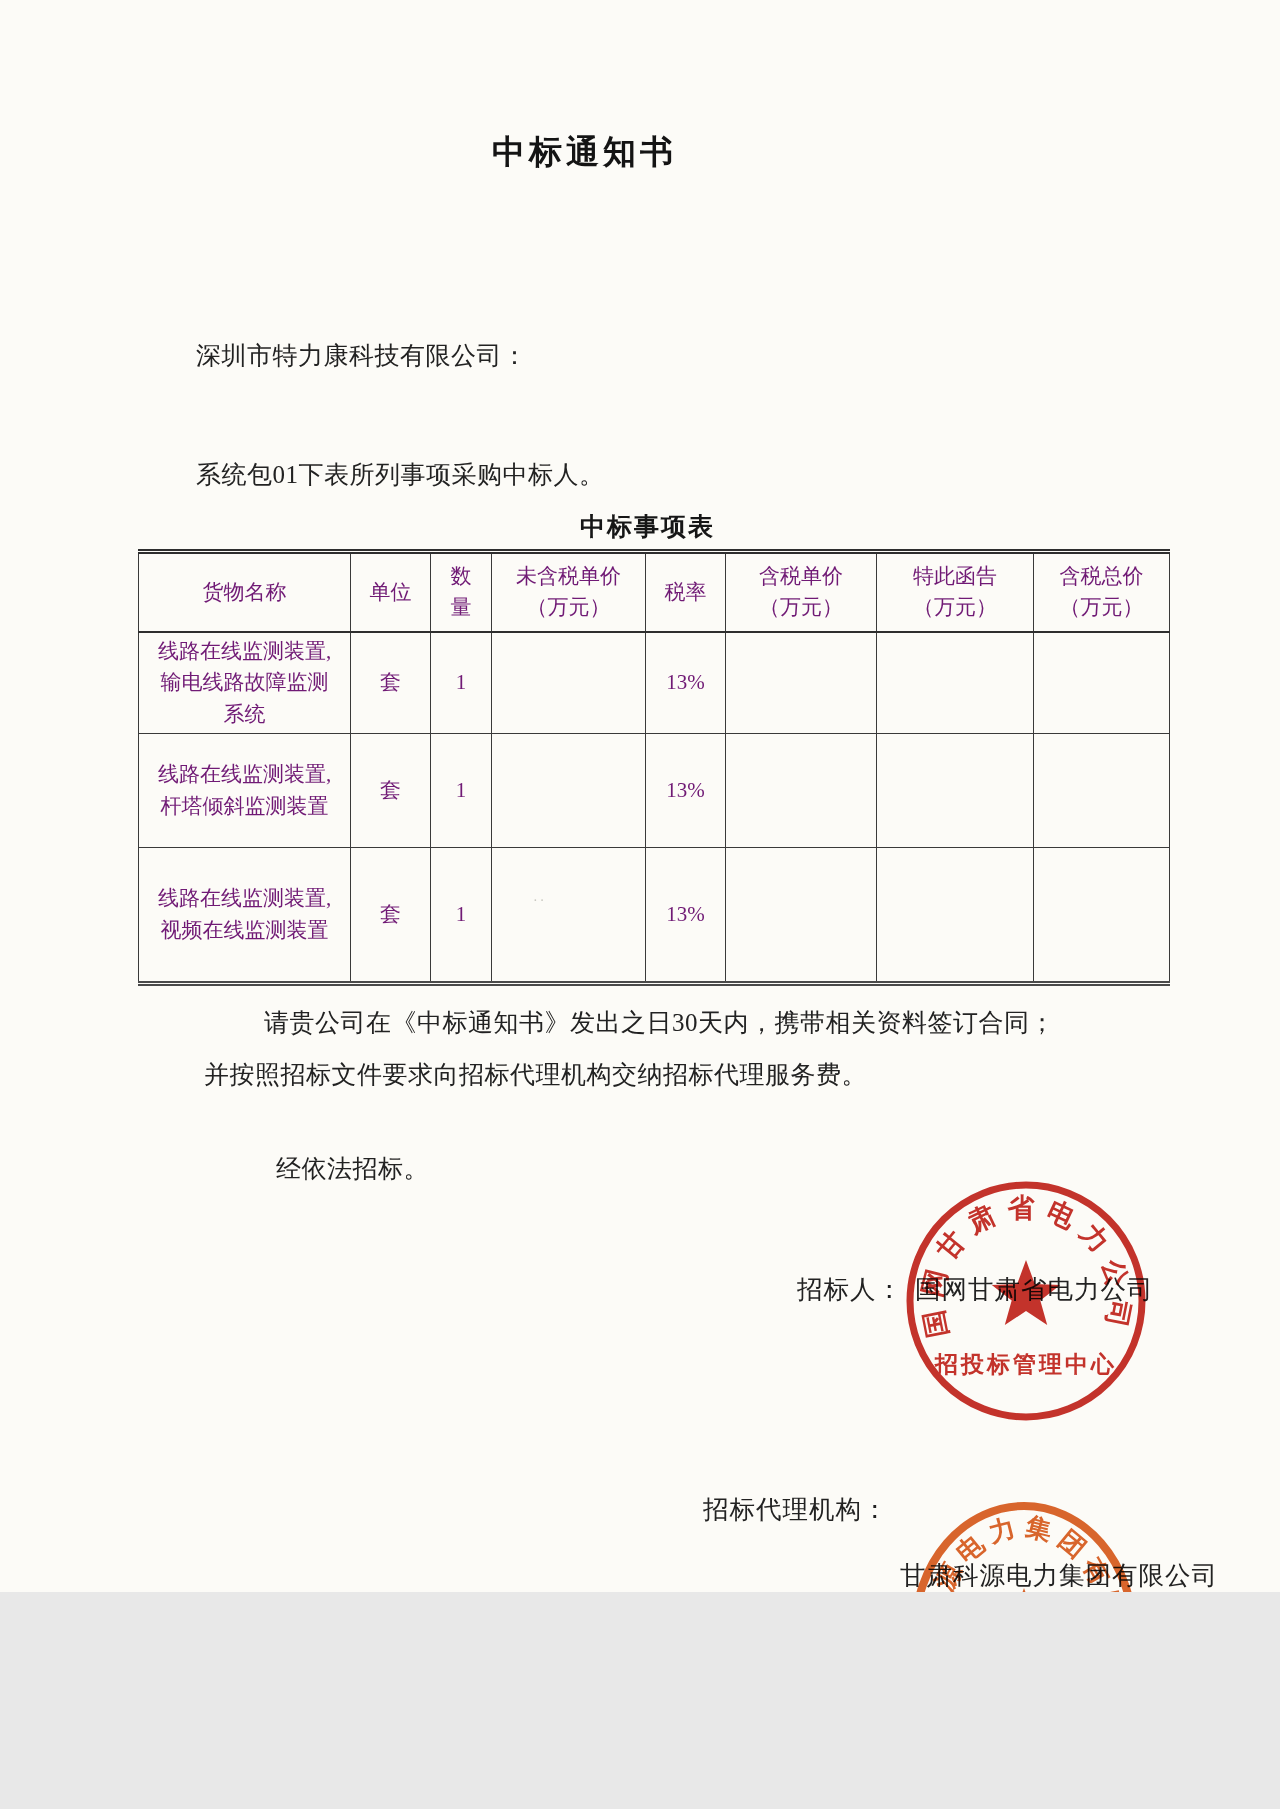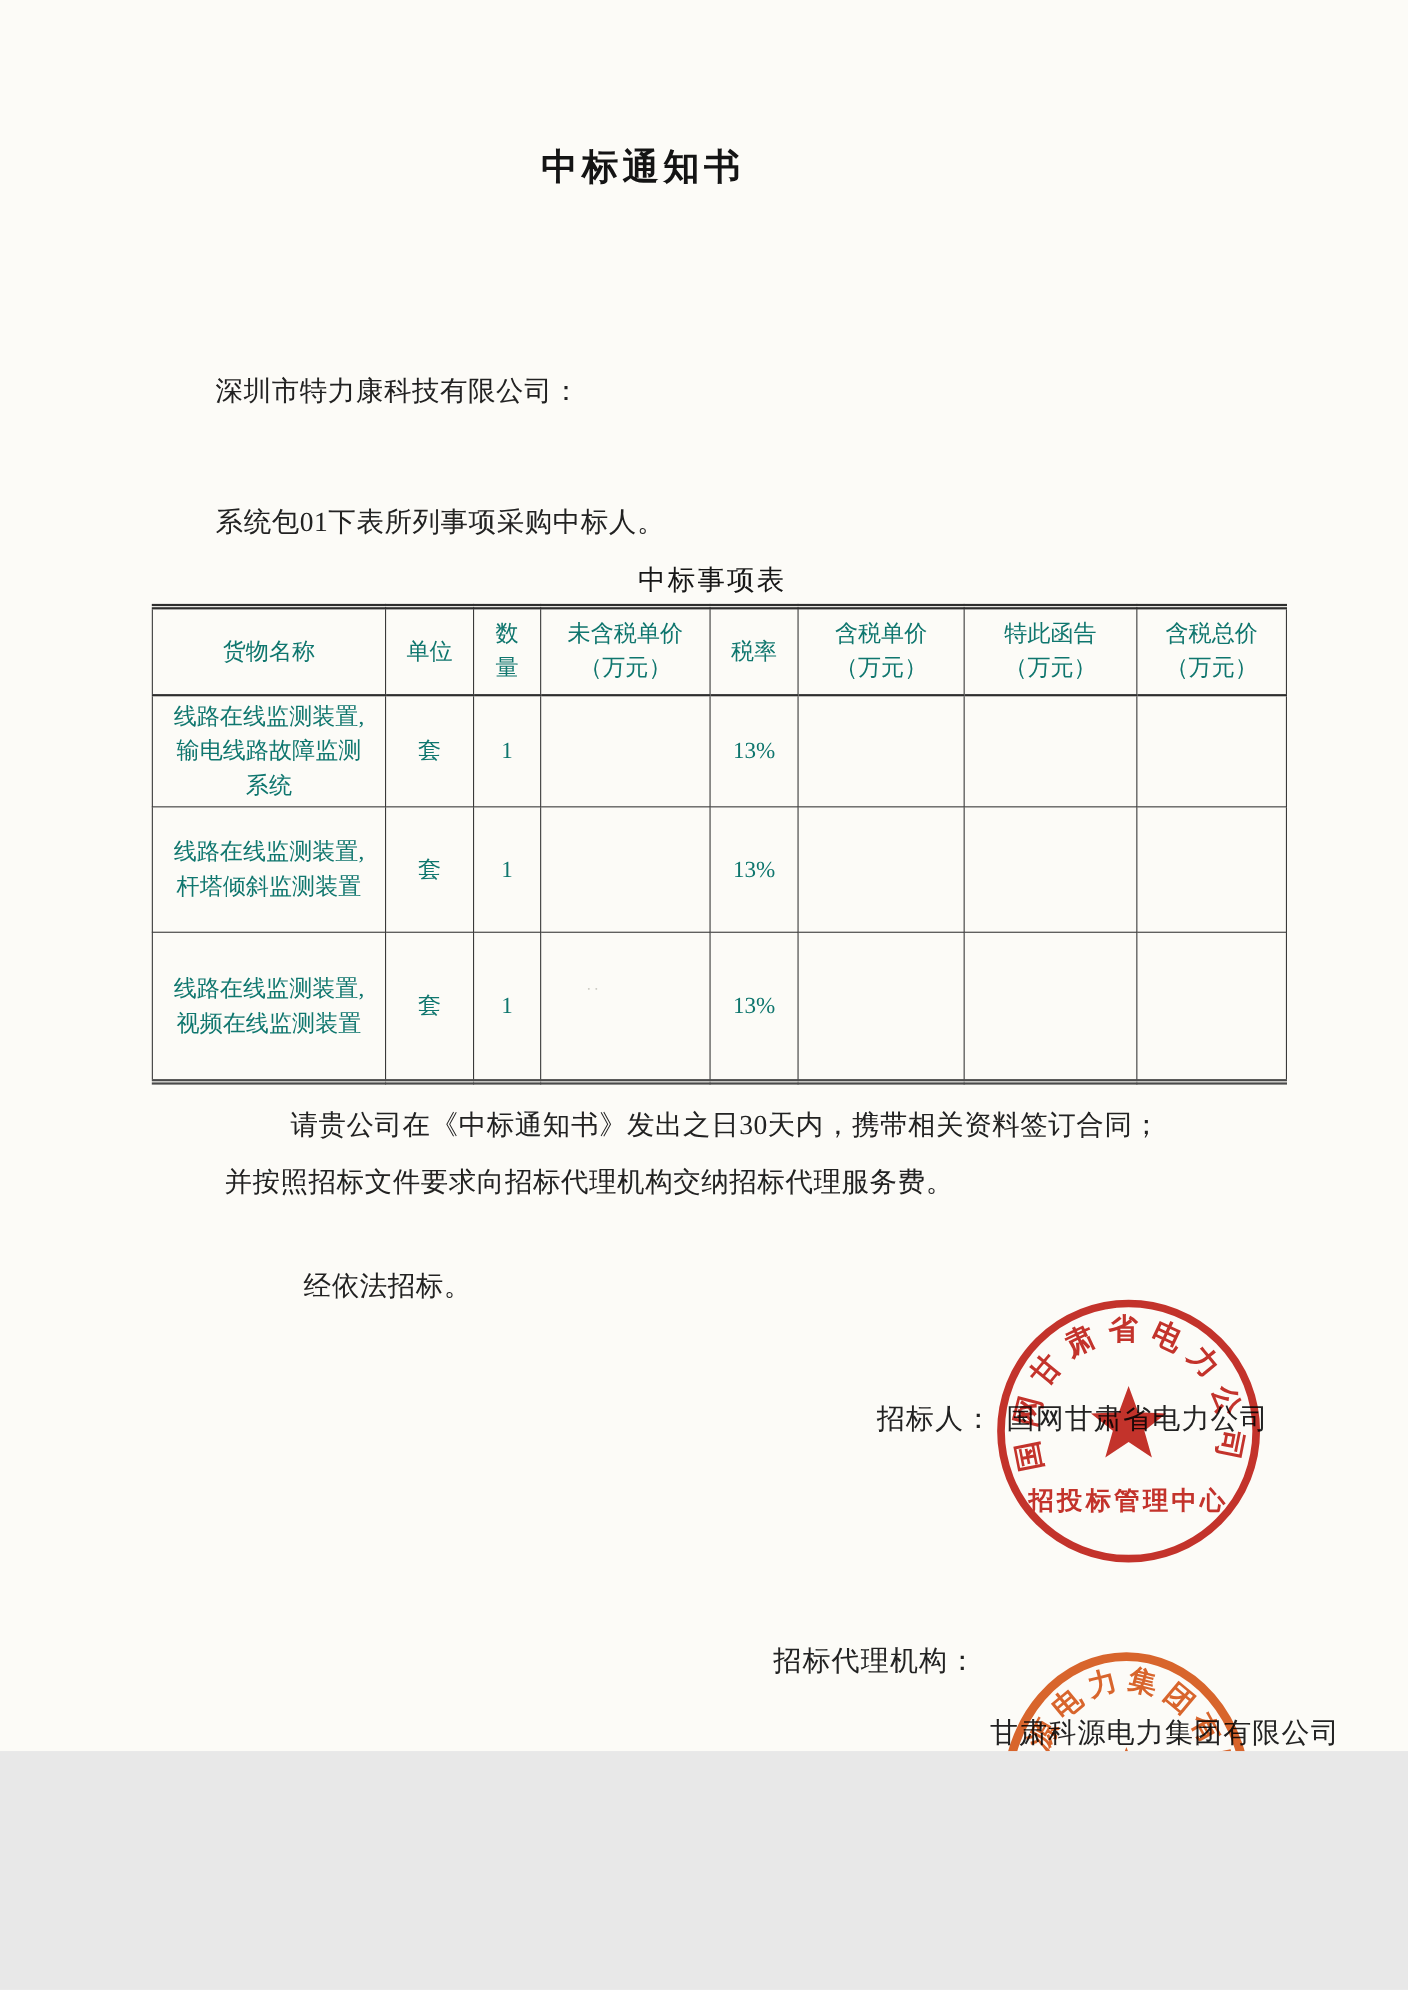--- a/index.html
+++ b/index.html
@@ -11,26 +11,26 @@
     font-family:"Liberation Serif","DejaVu Serif",serif;
     color:#1e1e1e;
     overflow:hidden;
   }
   .abs{position:absolute;}
   .doc-title{
     font-size:33px;font-weight:700;letter-spacing:4px;
     color:#141414;
   }
   .body-line{font-size:25px;letter-spacing:0.5px;white-space:nowrap;color:#222;}
-  .table-title{font-size:25px;font-weight:400;letter-spacing:2px;color:#161616;}
+  .table-title{font-size:25px;font-weight:700;letter-spacing:2px;color:#161616;}
   table.award{
     border-collapse:collapse;table-layout:fixed;
     border-top:5px double #2e2e2e;
     border-bottom:5px double #4a4a4a;
-    font-size:21px;color:#0f766e;
+    font-size:21px;color:#701a75;
   }
   table.award th,table.award td{
     border-left:1px solid #3a3a3a;
     border-right:1px solid #3a3a3a;
     border-top:1px solid #3a3a3a;
     border-bottom:1px solid #3a3a3a;
     text-align:center;vertical-align:middle;
     white-space:pre-line;
     padding:2px 4px;
     font-weight:400;

